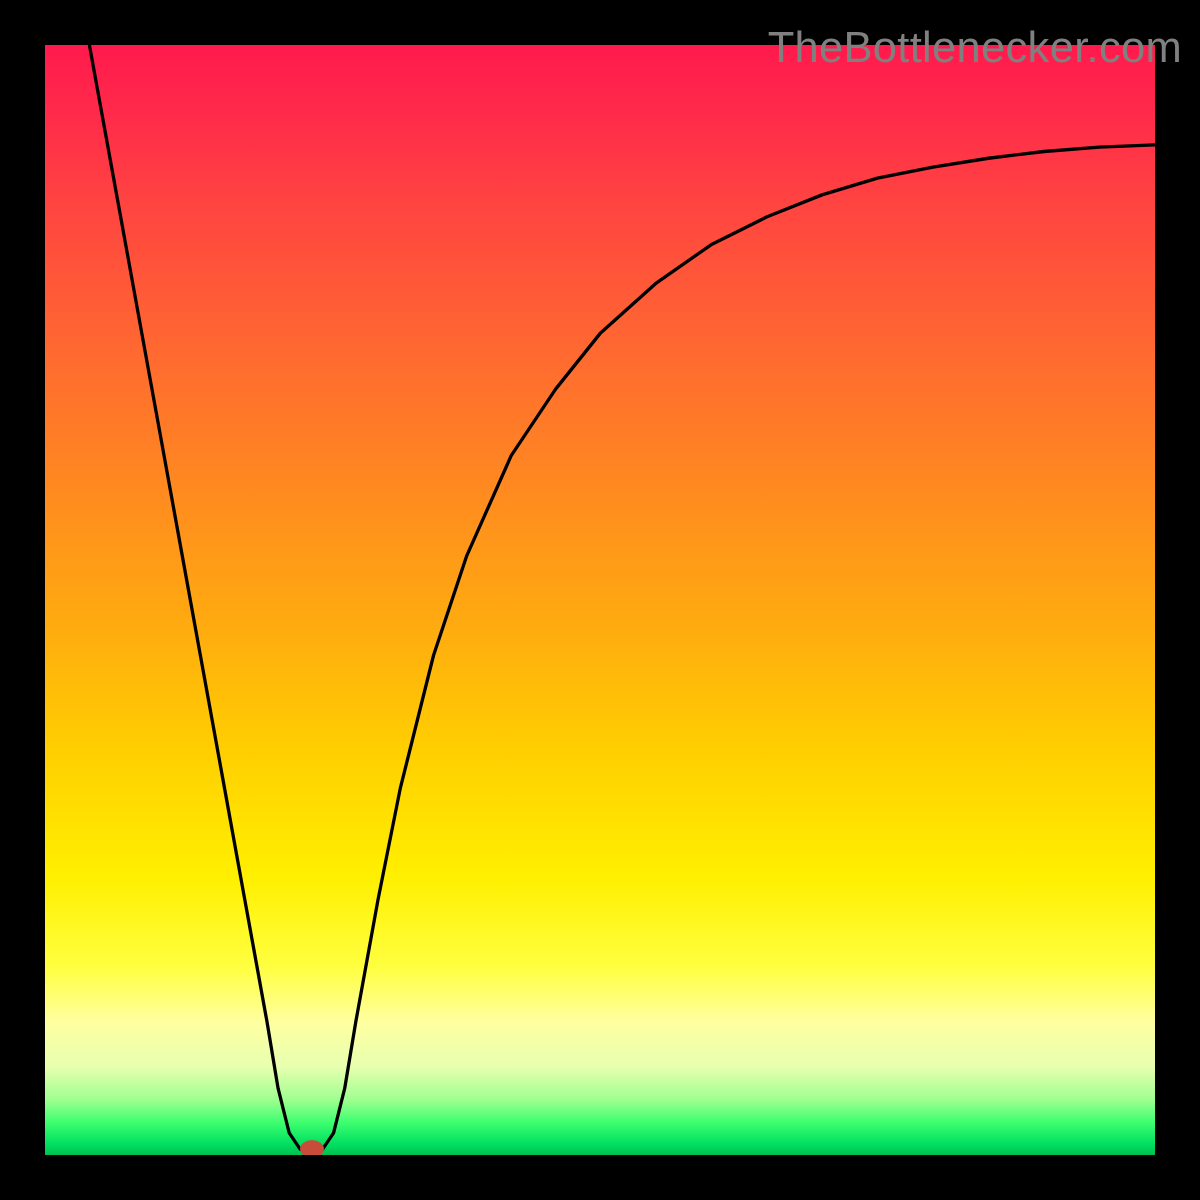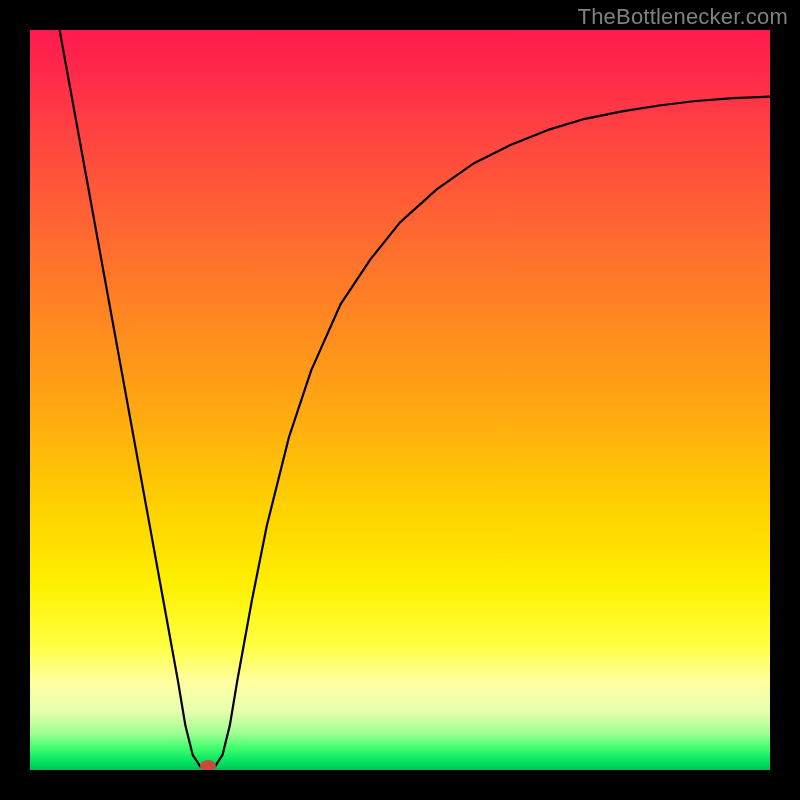--- a/index.html
+++ b/index.html
@@ -12,24 +12,24 @@
     font-family: Arial, Helvetica, sans-serif;
   }
   .frame {
     position: relative;
     width: 800px;
     height: 800px;
     background: #000;
   }
   .watermark {
     position: absolute;
-    top: 4px;
+    top: 16px;
     right: 12px;
     color: #808080;
-    font-size: 22px;
+    font-size: 29px;
     font-weight: normal;
     letter-spacing: 0.2px;
     z-index: 50;
   }
   .plot-area {
     position: absolute;
     left: 30px;
     top: 30px;
     width: 740px;
     height: 740px;

